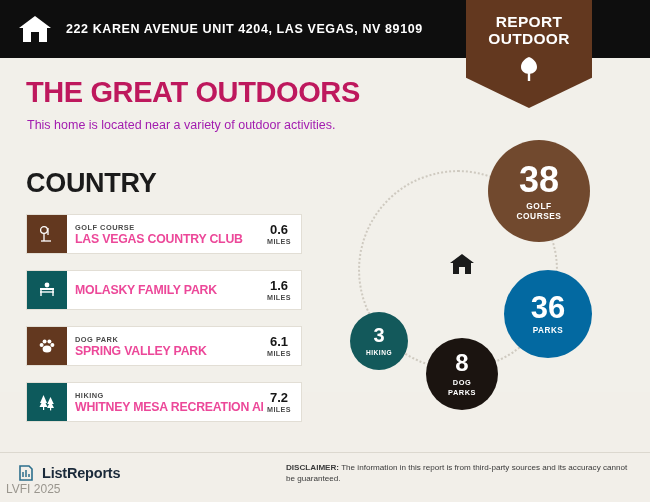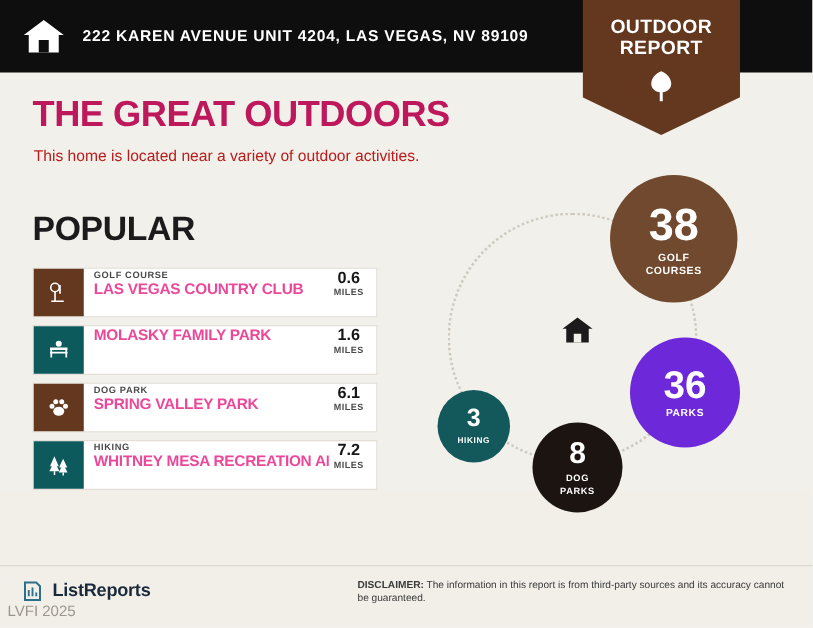--- a/index.html
+++ b/index.html
@@ -64,21 +64,21 @@
   .title {
     position: absolute; top: 76px; left: 26px;
     font-size: 29px;
     font-weight: bold;
     color: #be185d;
     letter-spacing: -0.4px;
   }
   .subtitle {
     position: absolute; top: 118px; left: 27px;
     font-size: 12.5px;
-    color: #b91c1c;
+    color: #a21caf;
   }
 
   
   .popular {
     position: absolute; top: 168px; left: 26px;
     font-size: 27px;
     font-weight: bold;
     color: #1b1b1b;
     letter-spacing: -0.3px;
   }
@@ -86,22 +86,22 @@
   
   .list {
     position: absolute; top: 214px; left: 26px;
     width: 276px;
   }
   .row {
     position: relative;
     height: 40px;
     background: #ffffff;
     border: 1px solid #e2ded5;
-    margin-bottom: 6px;
-    display: flex; 
+    margin-bottom: 16px;
+    display: flex; align-items: center;
   }
   .row-icon {
     width: 40px; height: 38px;
     flex: 0 0 40px;
     display: flex; align-items: center; justify-content: center;
   }
   .row-icon.brown { background: #63381f; }
   .row-icon.teal  { background: #0d5a5c; }
   .row-text {
     flex: 1 1 auto;
@@ -190,21 +190,21 @@
     left: 158px; top: 0px;
     width: 102px; height: 102px;
     background: #71492e;
   }
   #b-golf .v { font-size: 36px; }
   #b-golf .k { font-size: 8.4px; }
   
   #b-parks {
     left: 174px; top: 130px;
     width: 88px; height: 88px;
-    background: #6d28d9;
+    background: #0369a1;
   }
   #b-parks .v { font-size: 31px; }
   #b-parks .k { font-size: 8.2px; }
   
   #b-dog {
     left: 96px; top: 198px;
     width: 72px; height: 72px;
     background: #1b1410;
   }
   #b-dog .v { font-size: 24px; }
@@ -258,32 +258,32 @@
     <svg class="home-icon" viewBox="0 0 34 34">
       <path d="M17 4 L33 16 L29 16 L29 30 L5 30 L5 16 L1 16 Z" fill="#ffffff"></path>
       <rect x="13" y="20" width="8" height="10" fill="#0e0e0e"></rect>
     </svg>
     <div class="header-address">222 KAREN AVENUE UNIT 4204, LAS VEGAS, NV 89109</div>
   </div>
 
   <div class="badge">
     <div class="badge-shape"></div>
     <div class="badge-text">
+      <div>REPORT</div>
       <div>OUTDOOR</div>
-      <div>REPORT</div>
     </div>
     <svg class="badge-tree" width="28" height="30" viewBox="0 0 28 30">
       <path d="M14 3 C9 5 6 9 6 13 C6 17 9.5 19.5 12.8 19.8 L12.8 27 L15.2 27 L15.2 19.8 C18.5 19.5 22 17 22 13 C22 9 19 5 14 3 Z" fill="#ffffff"></path>
     </svg>
   </div>
 
   <div class="title">THE GREAT OUTDOORS</div>
   <div class="subtitle">This home is located near a variety of outdoor activities.</div>
 
-  <div class="popular">POPULAR</div>
+  <div class="popular">COUNTRY</div>
 
   <div class="list">
 
     <div class="row">
       <div class="row-icon brown">
         <svg width="20" height="20" viewBox="0 0 20 20">
           <circle cx="7" cy="6" r="3.4" fill="none" stroke="#ffffff" stroke-width="1.3"></circle>
           <path d="M7 9.4 L7 17" stroke="#ffffff" stroke-width="1.3" fill="none"></path>
           <path d="M11 4 L11 11" stroke="#ffffff" stroke-width="1.3" fill="none"></path>
           <path d="M14 17 L4 17" stroke="#ffffff" stroke-width="1.3"></path>

